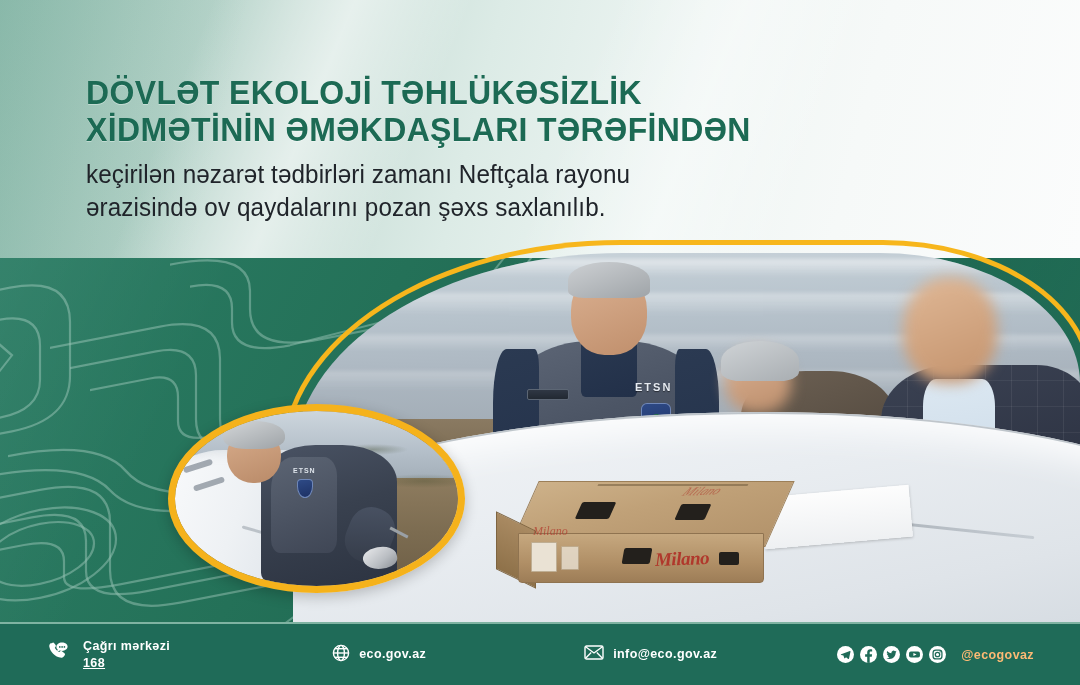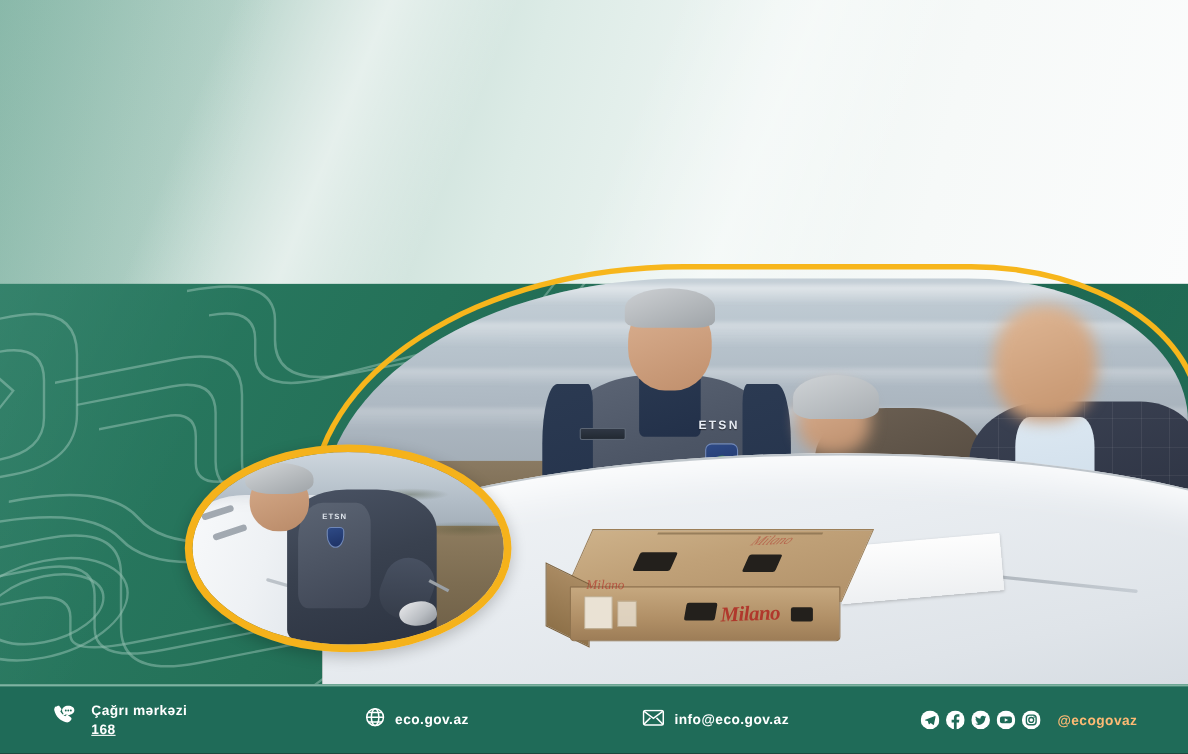--- a/index.html
+++ b/index.html
@@ -410,20 +410,30 @@
       <ellipse cx="120" cy="300" rx="76" ry="44"></ellipse>
       <ellipse cx="120" cy="300" rx="54" ry="30"></ellipse>
       <path d="M520 20 L586 92 L520 164"></path>
       <path d="M552 20 L618 92 L552 164"></path>
     </svg>
   </div>
 
   <div class="header-panel"></div>
   <div class="header-sheen"></div>
 
+  <div class="headline-block">
+    <h1 class="headline">
+      <span>DÖVLƏT EKOLOJİ TƏHLÜKƏSİZLİK</span>
+      <span class="l2">XİDMƏTİNİN ƏMƏKDAŞLARI TƏRƏFİNDƏN</span>
+    </h1>
+    <p class="subhead">
+      <span>keçirilən nəzarət tədbirləri zamanı Neftçala rayonu</span>
+      <span class="s2">ərazisində ov qaydalarını pozan şəxs saxlanılıb.</span>
+    </p>
+  </div>
 
   <div class="photo-main">
     <div class="scene">
 
       <div class="sky"></div>
       <div class="cloudband" style="top:6px;height:18px;"></div>
       <div class="cloudband" style="top:40px;height:22px;opacity:.7;"></div>
       <div class="cloudband" style="top:82px;height:16px;opacity:.55;"></div>
       <div class="cloudband" style="top:118px;height:20px;opacity:.45;"></div>
 

